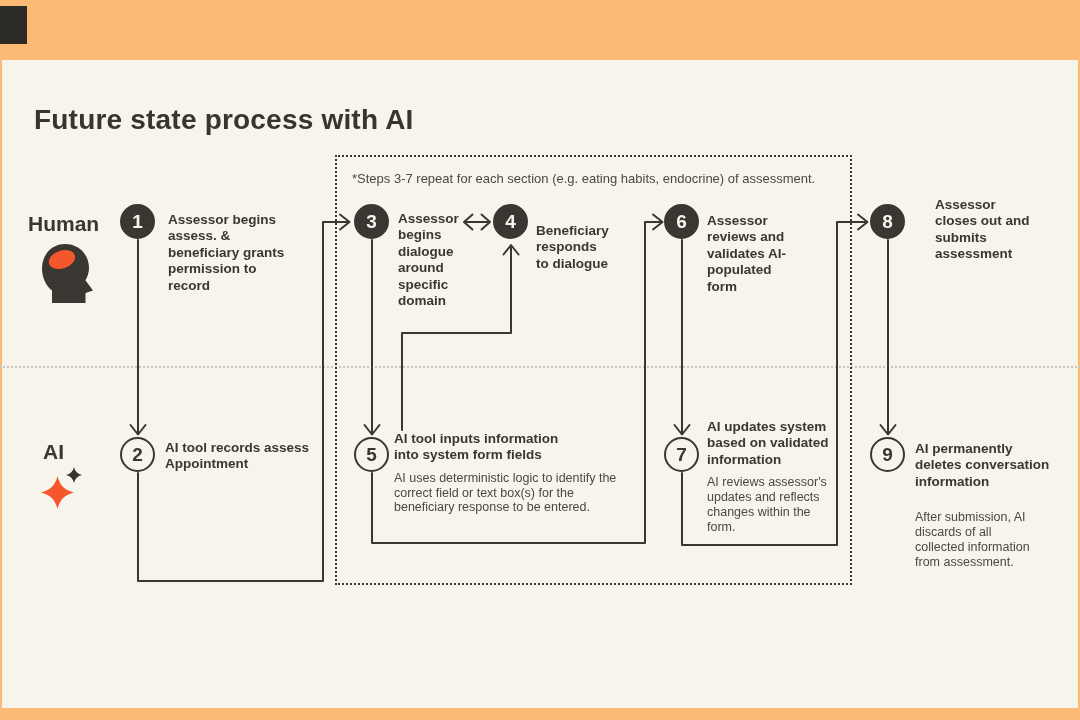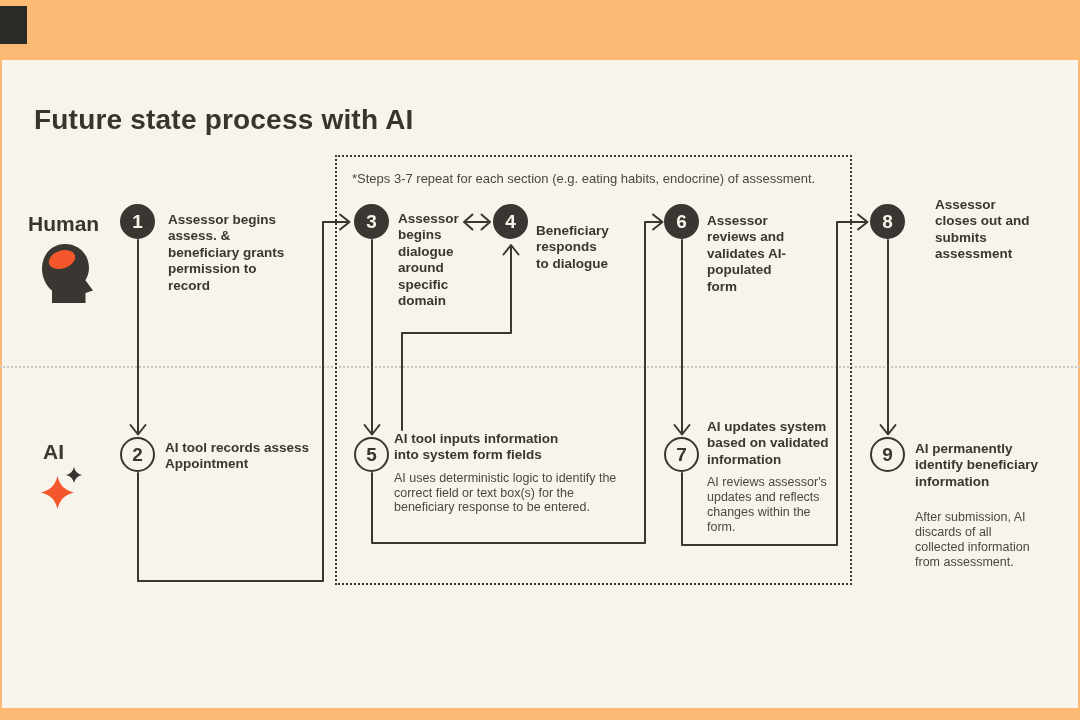--- a/index.html
+++ b/index.html
@@ -161,16 +161,16 @@
     <div class="step-title">Assessor reviews and validates AI-populated form</div>
   </div>
   <div class="step-text" id="s7">
     <div class="step-title">AI updates system based on validated information</div>
     <div class="step-desc">AI reviews assessor's updates and reflects changes within the form.</div>
   </div>
   <div class="step-text" id="s8">
     <div class="step-title">Assessor closes out and submits assessment</div>
   </div>
   <div class="step-text" id="s9">
-    <div class="step-title">AI permanently identify beneficiary information</div>
+    <div class="step-title">AI permanently deletes conversation information</div>
     <div class="step-desc">After submission, AI discards of all collected information from assessment.</div>
   </div>
 </div>
 
 </body></html>

